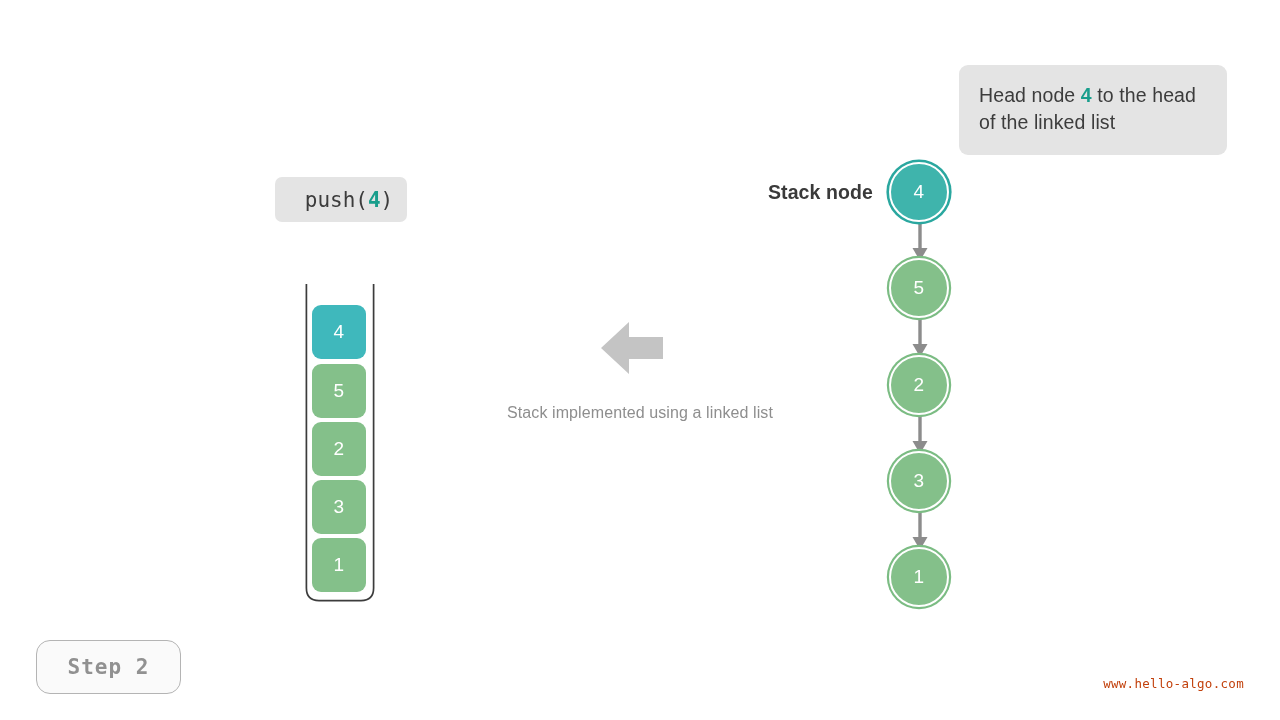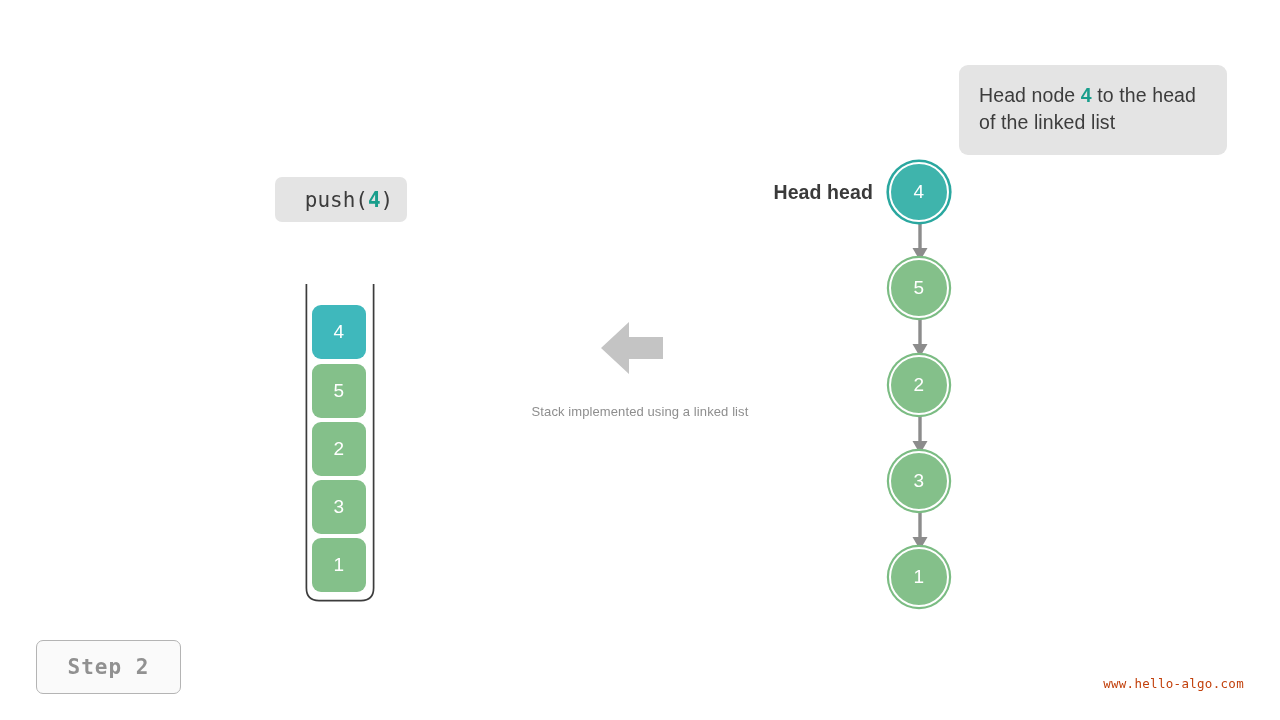--- a/index.html
+++ b/index.html
@@ -68,21 +68,21 @@
   
   .step-badge {
     position: absolute;
     left: 36px;
     top: 640px;
     width: 145px;
     height: 54px;
     box-sizing: border-box;
     background: #fafafa;
     border: 1.6px solid #b4b4b4;
-    border-radius: 7px;
+    border-radius: 14px;
     display: flex;
     align-items: center;
     justify-content: center;
     font-family: "DejaVu Sans Mono", "Liberation Mono", monospace;
     font-size: 21px;
     font-weight: bold;
     color: #919191;
     letter-spacing: 1px;
   }
 
@@ -97,21 +97,21 @@
     letter-spacing: 0.3px;
   }
 
   
   .center-caption {
     position: absolute;
     left: 380px;
     top: 404px;
     width: 520px;
     text-align: center;
-    font-size: 13px;
+    font-size: 16px;
     color: #8e8e8e;
     letter-spacing: 0.1px;
   }
   .big-arrow {
     position: absolute;
     left: 601px;
     top: 320px;
     width: 62px;
     height: 56px;
   }
@@ -214,21 +214,21 @@
   <div class="stack-box green" style="top:538px;">
       <span>1</span>
     </div>
 
   <svg class="big-arrow" viewBox="0 0 62 56" xmlns="http://www.w3.org/2000/svg">
     <path d="M 0 28 L 28 2 L 28 17 L 62 17 L 62 39 L 28 39 L 28 54 Z" fill="#c4c4c4"></path>
   </svg>
 
   <div class="center-caption">Stack implemented using a linked list</div>
 
-  <div class="side-label" style="left:640px; top:181px; width:233px;">Head head</div>
+  <div class="side-label" style="left:640px; top:181px; width:233px;">Stack node</div>
 
   <svg class="ll-link" style="left:902px; top:222px;" viewBox="0 0 36 40" xmlns="http://www.w3.org/2000/svg">
     <line x1="18" y1="0" x2="18" y2="27" stroke="#8c8c8c" stroke-width="3.4"></line>
     <path d="M 10.5 26 L 25.5 26 L 18 39 Z" fill="#8c8c8c"></path>
   </svg>
   <svg class="ll-link" style="left:902px; top:318px;" viewBox="0 0 36 40" xmlns="http://www.w3.org/2000/svg">
     <line x1="18" y1="0" x2="18" y2="27" stroke="#8c8c8c" stroke-width="3.4"></line>
     <path d="M 10.5 26 L 25.5 26 L 18 39 Z" fill="#8c8c8c"></path>
   </svg>
   <svg class="ll-link" style="left:902px; top:415px;" viewBox="0 0 36 40" xmlns="http://www.w3.org/2000/svg">

